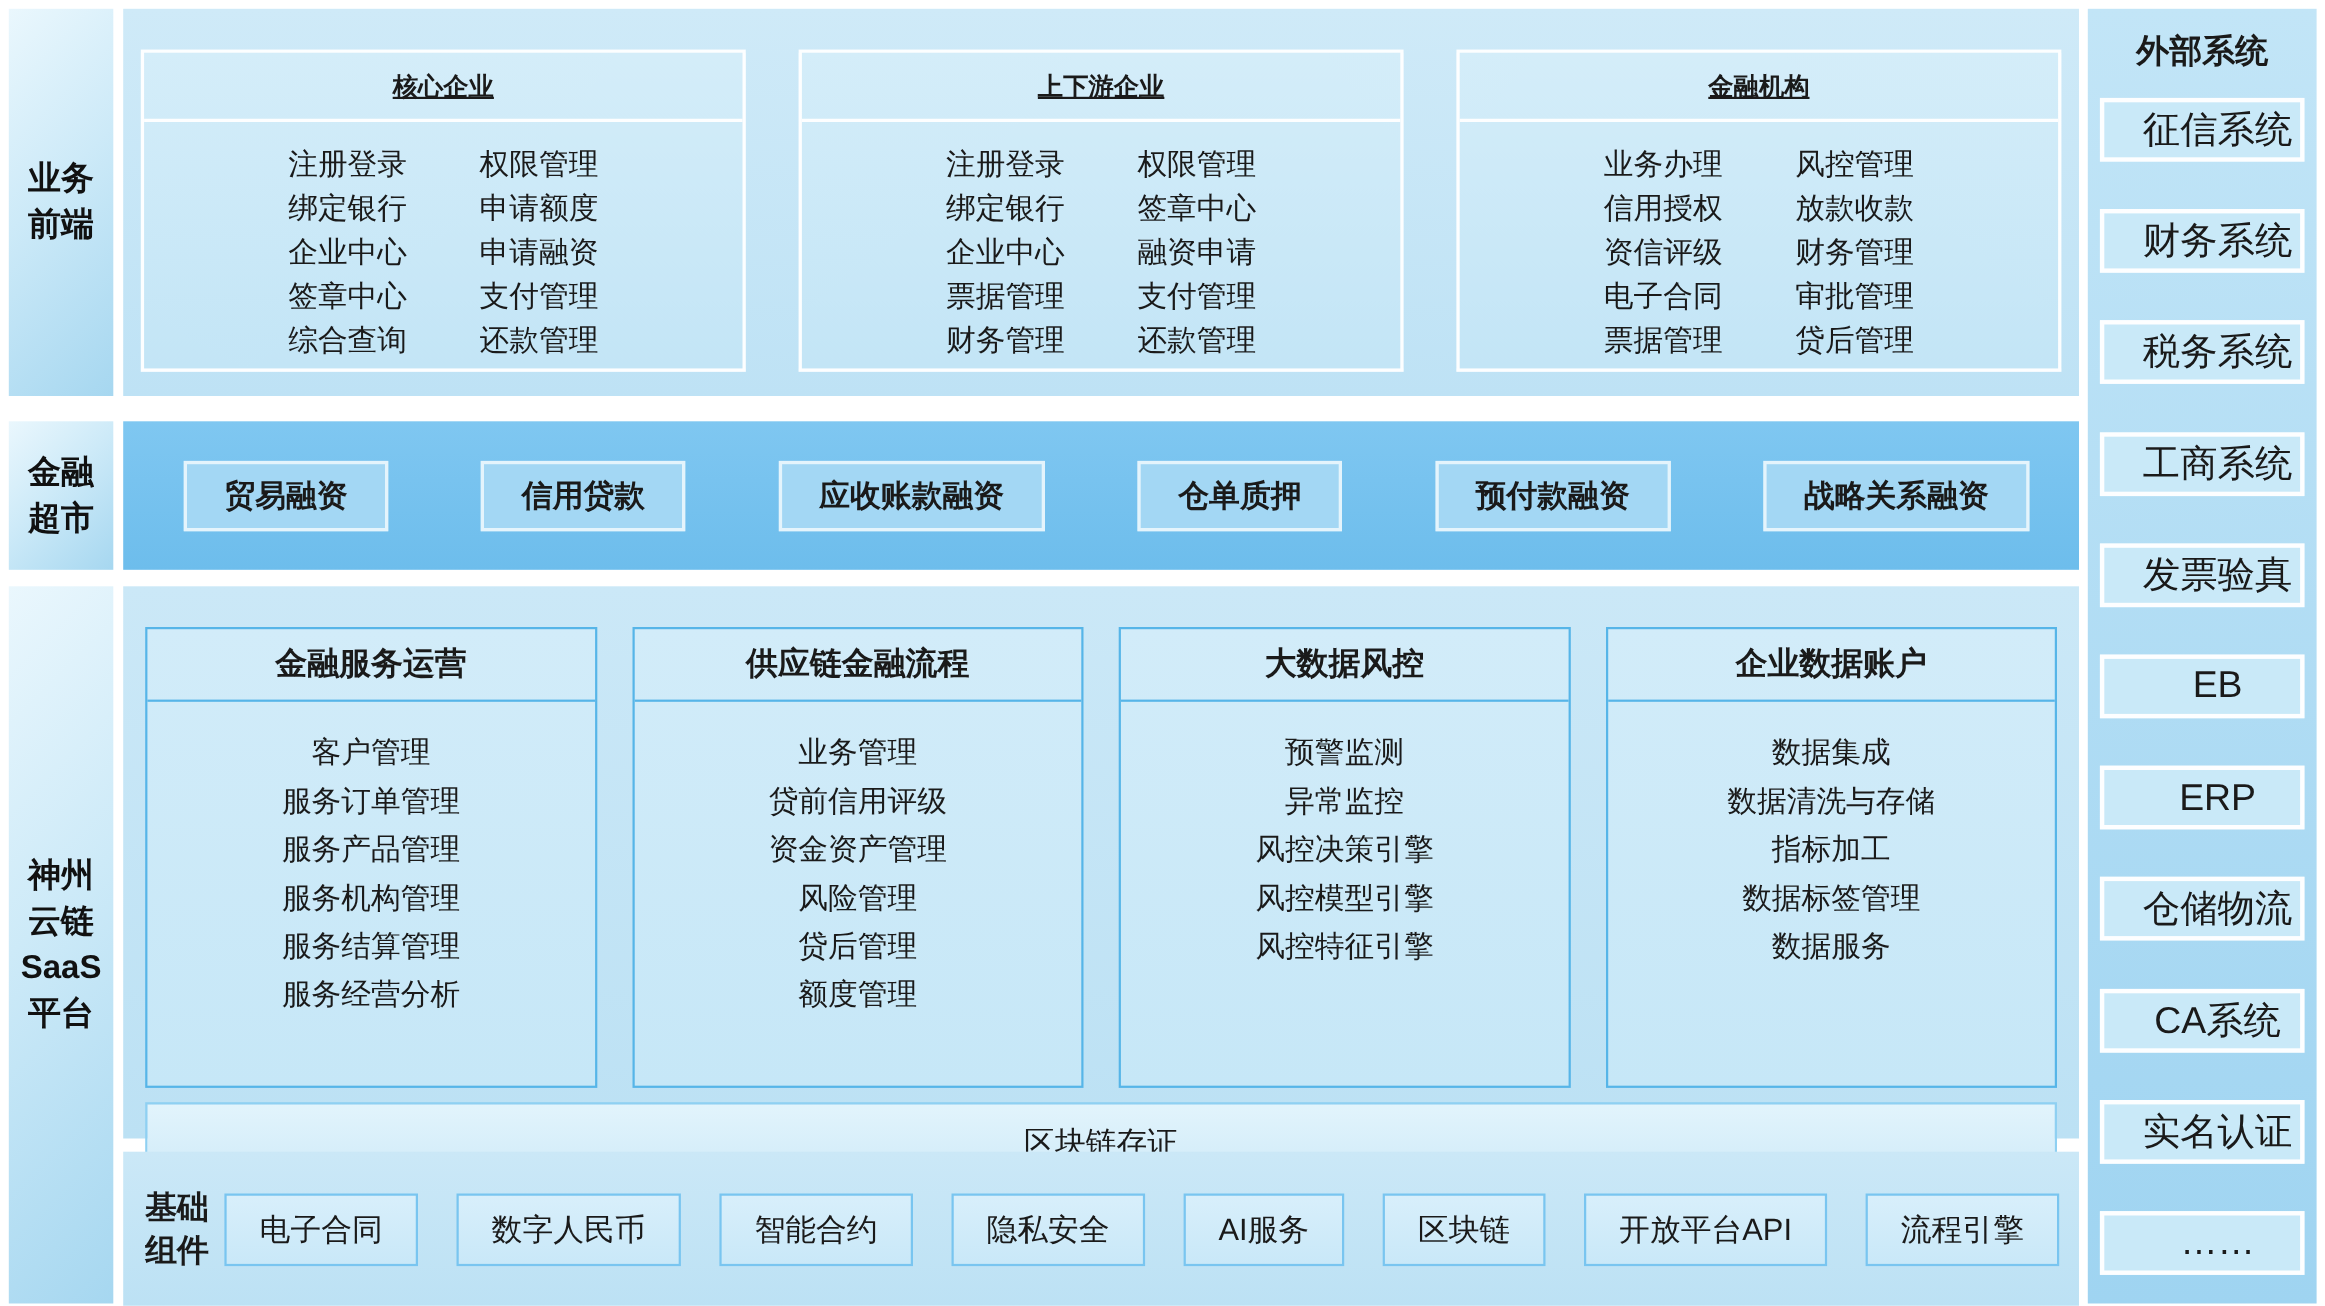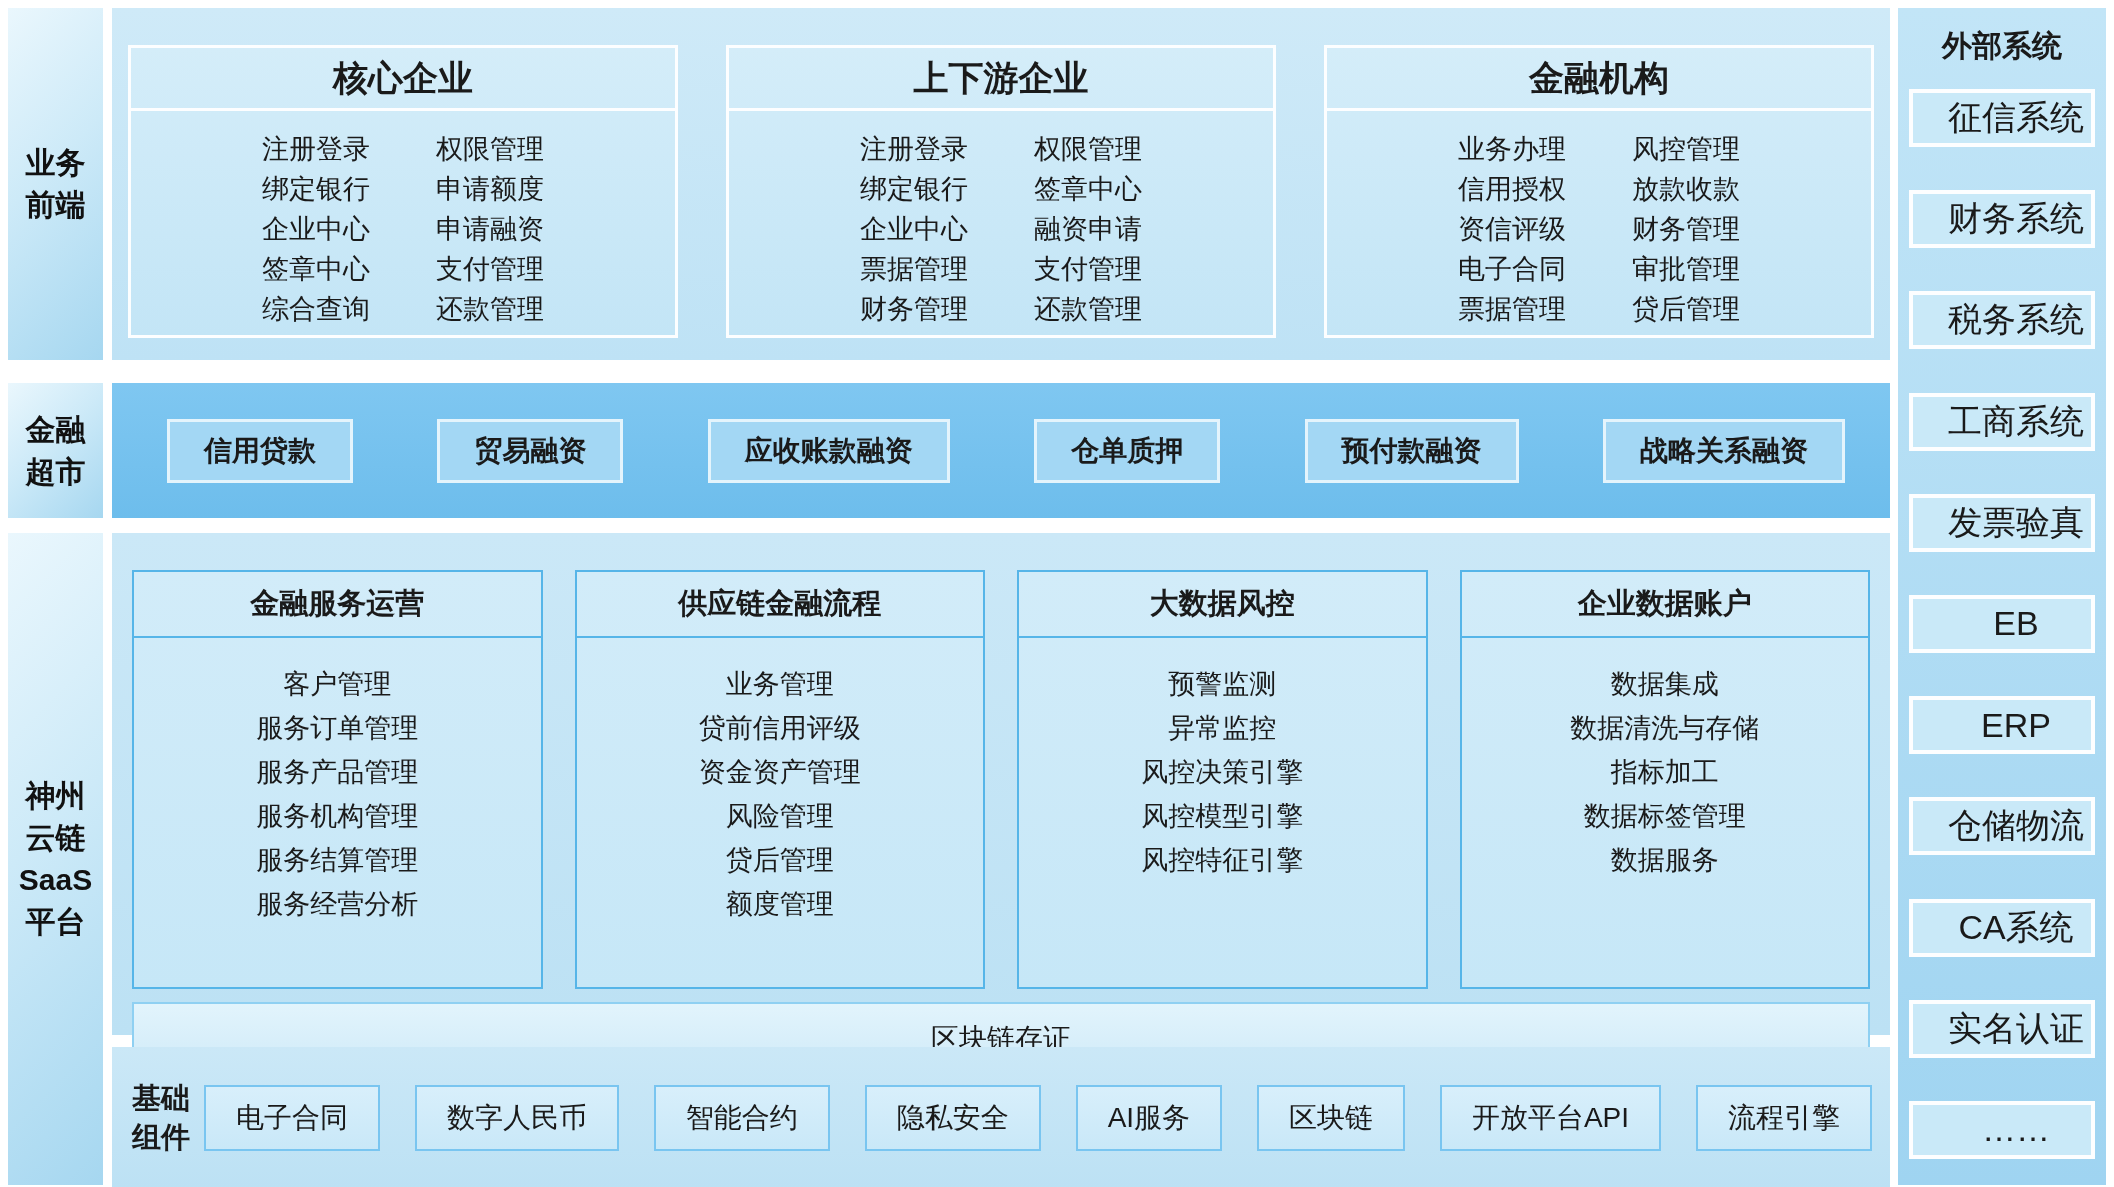--- a/index.html
+++ b/index.html
@@ -22,21 +22,21 @@
 
   
   .panel-top{top:8px;height:352px;
              background:linear-gradient(180deg,#cfeaf8 0%,#bee2f5 100%);
              display:flex;gap:48px;padding:37px 16px 22px;}
   .group{flex:1;border:3px solid rgba(255,255,255,.95);
          background:linear-gradient(180deg,#d4edf9 0%,#c3e5f6 100%);
          display:flex;flex-direction:column;box-sizing:border-box;}
   .group-title{height:60px;display:flex;align-items:center;justify-content:center;
                border-bottom:3px solid rgba(255,255,255,.95);
-               font-weight:bold;font-size:35px;}
+               font-weight:bold;font-size:23px;text-decoration:underline;}
   .group-body{flex:1;display:flex;justify-content:center;gap:66px;padding-top:18px;}
   .group-col{display:flex;flex-direction:column;text-align:left;}
   .item{font-size:27px;line-height:40px;}
 
   
   .band-market{top:383px;height:135px;
                background:linear-gradient(180deg,#7fc7f1 0%,#6dbdec 100%);
                display:flex;align-items:center;}
   .market-chips{flex:1;display:flex;align-items:center;justify-content:space-between;
                 padding:0 45px 0 55px;}
@@ -155,22 +155,22 @@
             <div class="item">财务管理</div>
             <div class="item">审批管理</div>
             <div class="item">贷后管理</div>
           </div>
       </div>
     </div>
   </section>
 
   <section class="band band-market">
     <div class="market-chips">
+        <div class="market-chip">贸易融资</div>
         <div class="market-chip">信用贷款</div>
-        <div class="market-chip">贸易融资</div>
         <div class="market-chip">应收账款融资</div>
         <div class="market-chip">仓单质押</div>
         <div class="market-chip">预付款融资</div>
         <div class="market-chip">战略关系融资</div>
       </div>
   </section>
 
   <section class="panel panel-saas">
     <div class="saas-cols">
       <div class="saas-col">

